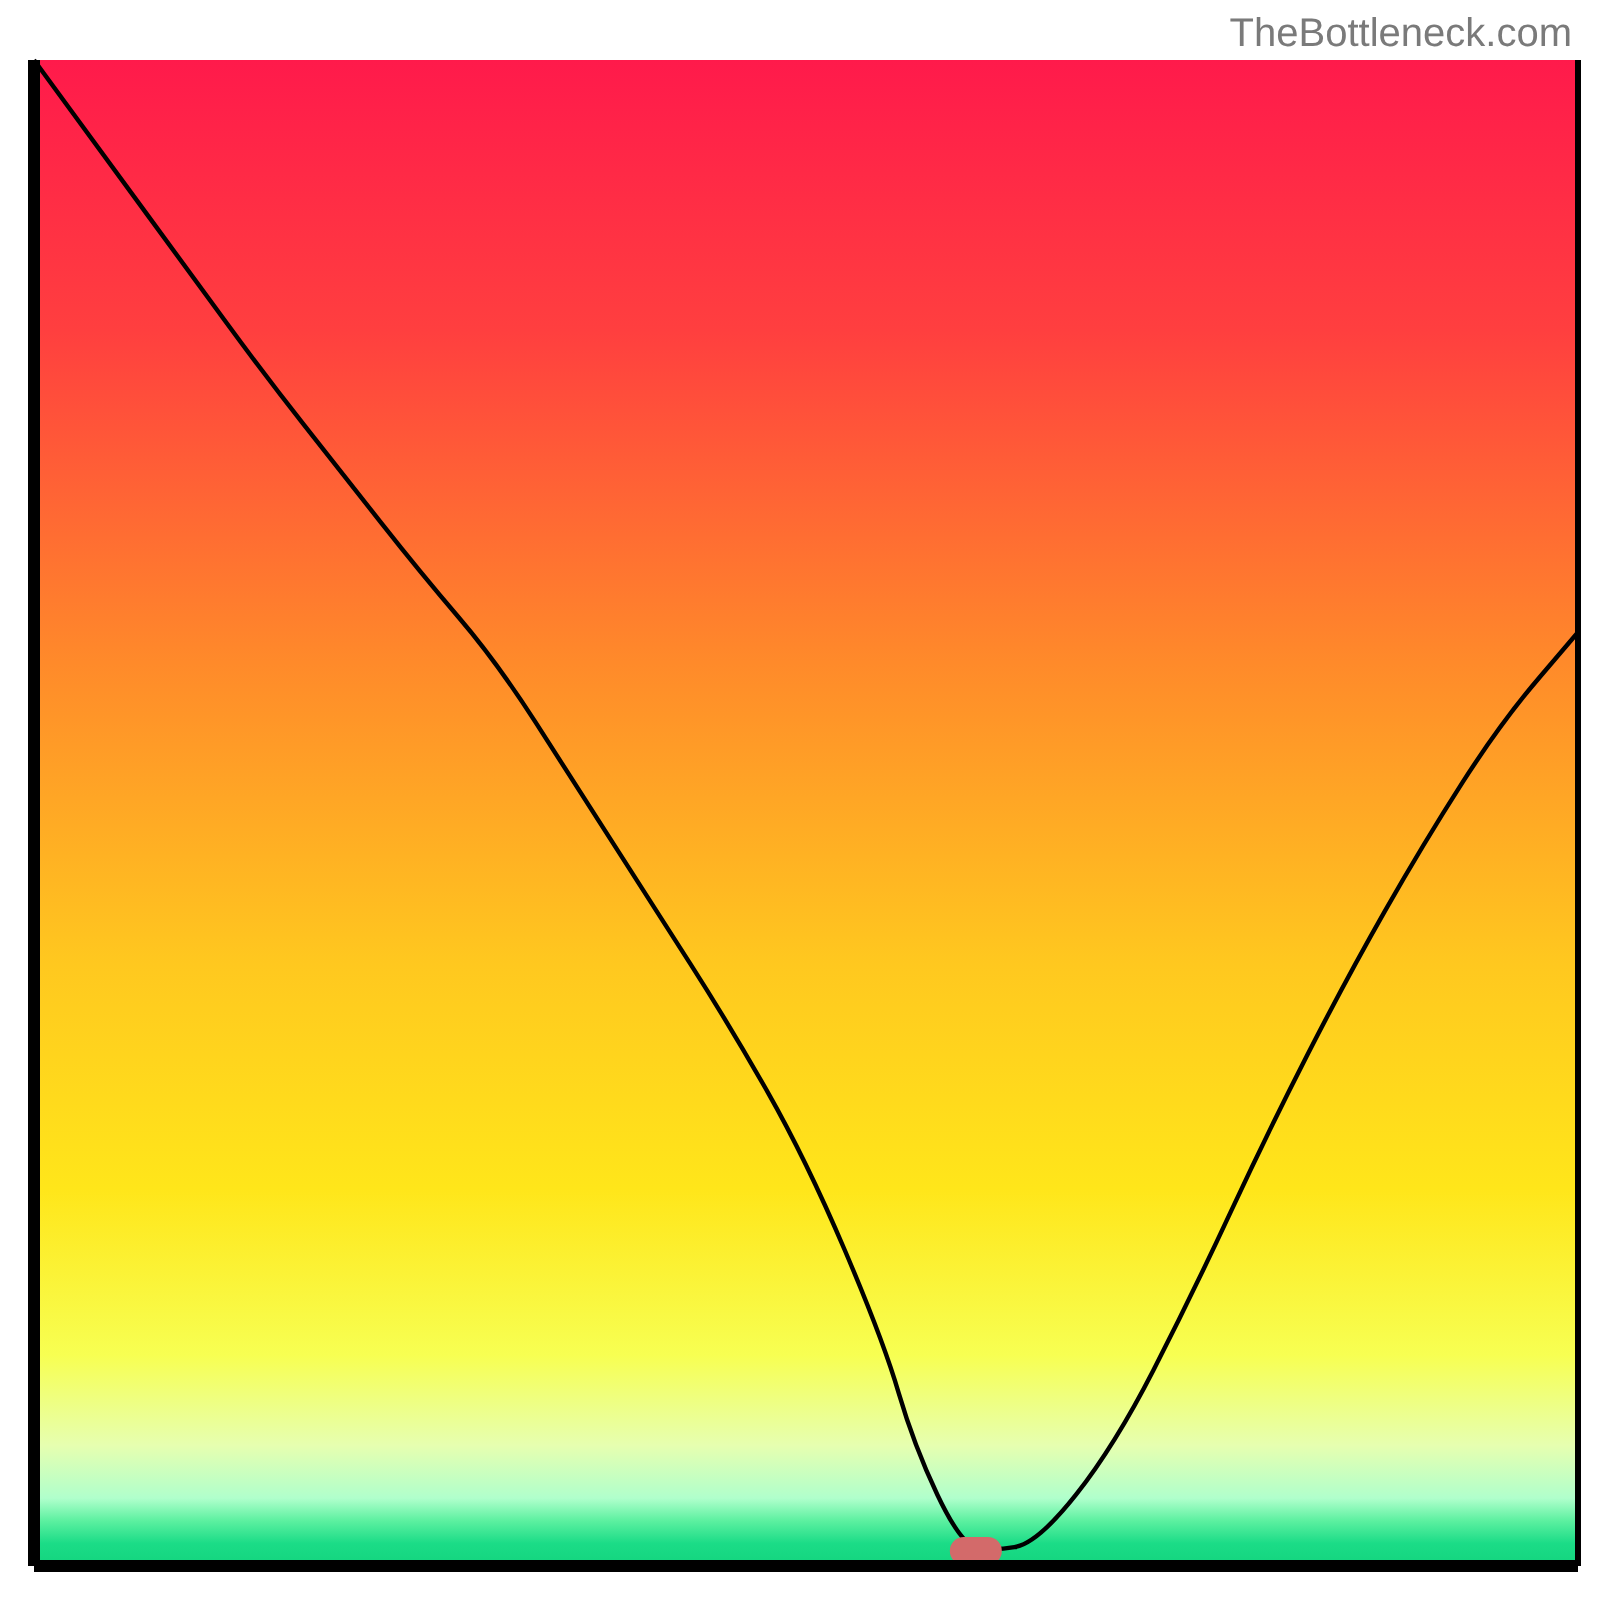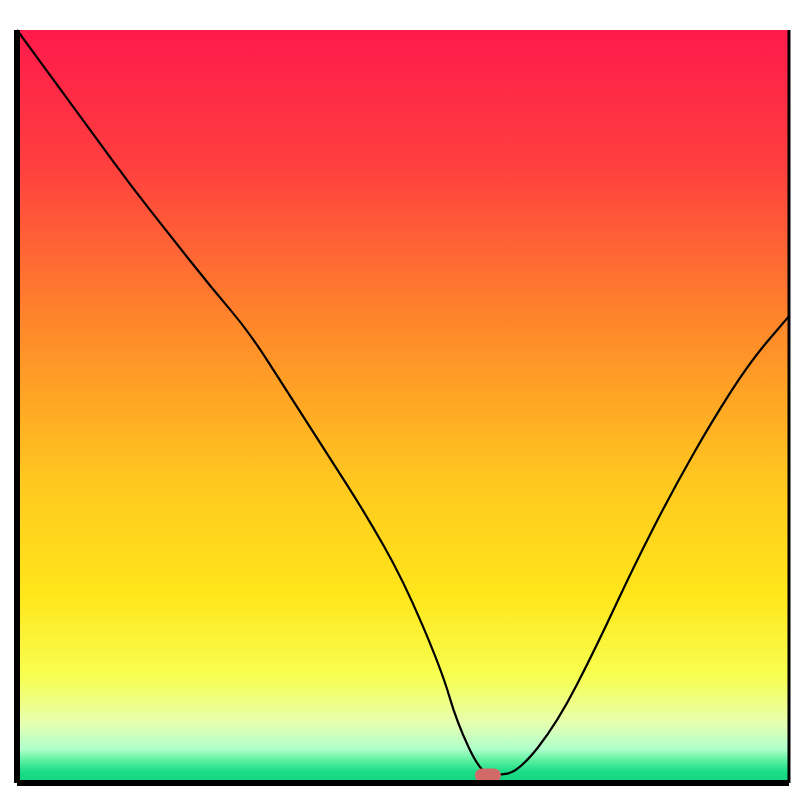--- a/index.html
+++ b/index.html
@@ -23,20 +23,21 @@
     z-index: 10;
   }
   svg {
     display: block;
   }
 </style>
 </head>
 <body>
 
 <div class="chart-container">
+  <div class="watermark">TheBottleneck.com</div>
   <svg id="chart-svg" width="800" height="800" viewBox="0 0 800 800">
     <defs>
       <linearGradient id="bg-grad" x1="0" y1="0" x2="0" y2="1">
           <stop offset="0%" stop-color="#ff1a4b"></stop>
           <stop offset="18%" stop-color="#ff3f3f"></stop>
           <stop offset="40%" stop-color="#ff8a2a"></stop>
           <stop offset="60%" stop-color="#ffc81f"></stop>
           <stop offset="75%" stop-color="#ffe61a"></stop>
           <stop offset="86%" stop-color="#f7ff52"></stop>
           <stop offset="92%" stop-color="#e6ffb0"></stop>

